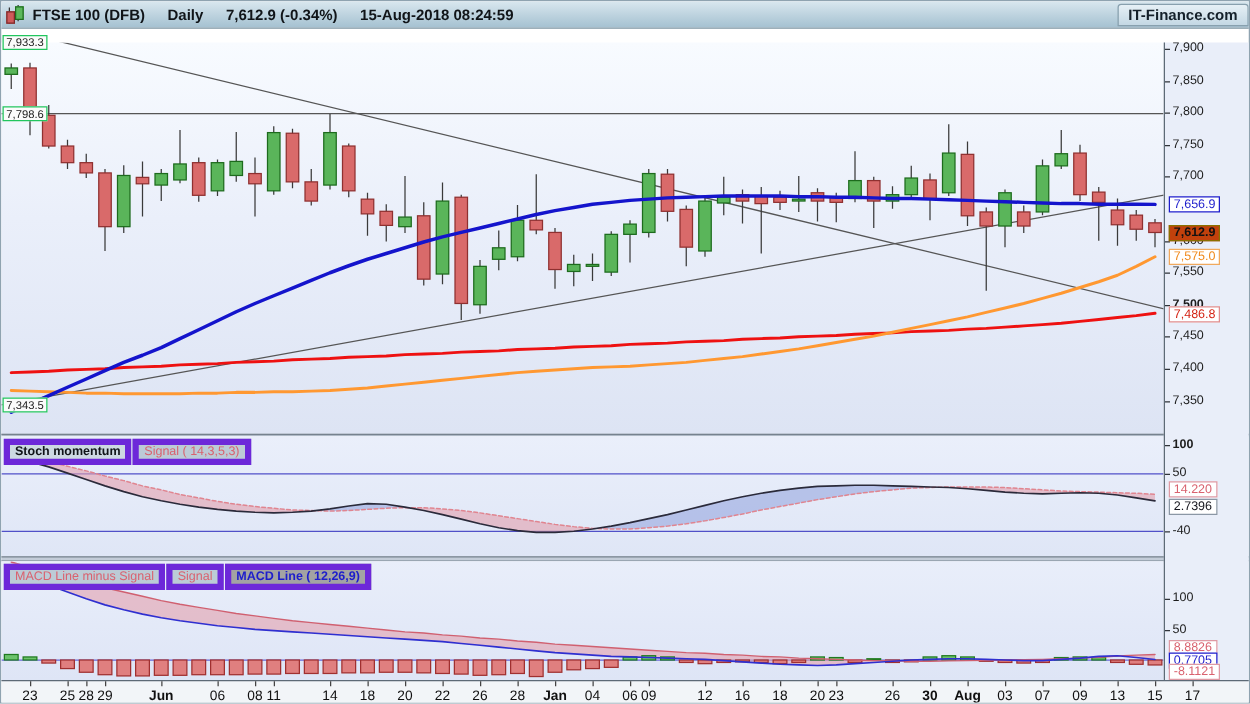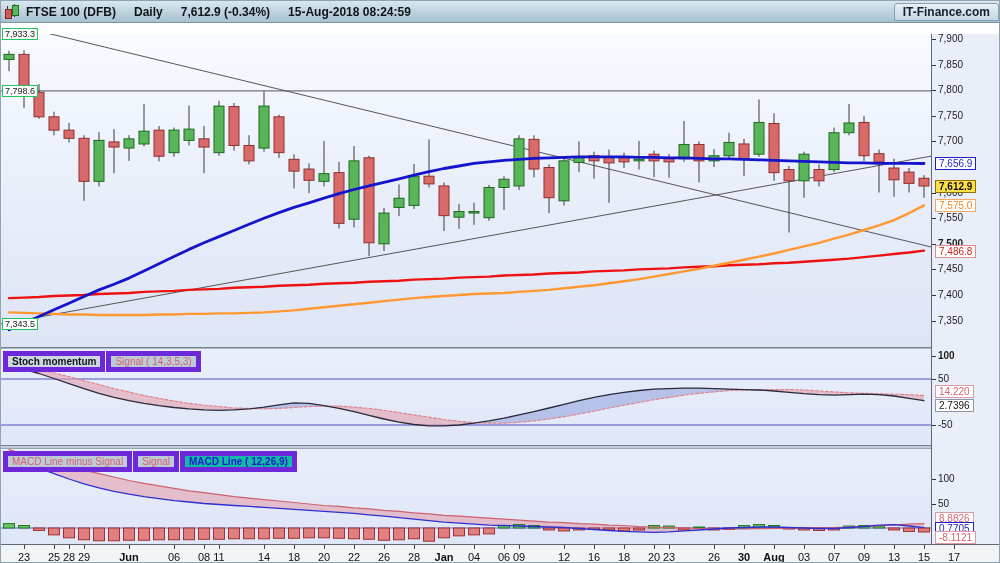--- a/index.html
+++ b/index.html
@@ -34,41 +34,41 @@
   #div2{position:absolute;left:0;top:444px;width:1000px;height:4px;background:#c3ccd8;border-top:1px solid #76828e;border-bottom:1px solid #9aa6b2;box-sizing:border-box;}
   #macdpanel{top:448px;height:95px;background:linear-gradient(180deg,#e9eefa,#dee5f6);}
   
   #axiscol{position:absolute;left:930px;top:33px;width:70px;height:510px;background:#e9eef9;
     border-left:1px solid #5d6a76;box-sizing:border-box;z-index:3;}
   .axlab{position:absolute;left:6px;font-size:10px;color:#1c1c1c;white-space:nowrap;}
   .axlab.bold{font-weight:bold;}
   .axtick{position:absolute;left:0;width:4px;height:1px;background:#30343a;}
   .axbox{position:absolute;left:3px;font-size:10px;padding:0 3px;border:1px solid #999;background:#fff;
     white-space:nowrap;line-height:11px;}
-  .axbox.yellow{background:#fde047;border-color:#8a7000;color:#111;font-weight:bold;}
+  .axbox.yellow{background:#c2410c;border-color:#8a7000;color:#111;font-weight:bold;}
   .axbox.blue{color:#1d1dcc;border-color:#1d1dcc;}
   .axbox.orange{color:#f08a1d;border-color:#f0a95e;}
   .axbox.red{color:#d42314;border-color:#e08d8d;}
   .axbox.pink{color:#d9626f;border-color:#dE9aa4;}
   .axbox.plain{color:#14141c;border-color:#8b97a5;}
   
   #xaxis{position:absolute;left:0;top:543px;width:1000px;height:20px;background:#f2f5f8;
     border-top:1px solid #5d6a76;box-sizing:border-box;z-index:3;}
   .xlab{position:absolute;top:6px;font-size:11px;color:#101010;transform:translateX(-50%);white-space:nowrap;}
   .xlab.bold{font-weight:bold;}
   .xtick{position:absolute;top:0;width:1px;height:4px;background:#444;}
   
   .linelabel{position:absolute;z-index:2;font-size:9px;color:#222;background:#fbfbfb;
     border:1px solid #22c55e;padding:0 2px;line-height:10px;white-space:nowrap;}
   
   .phead{position:absolute;z-index:2;display:flex;font-size:10px;}
   .ptab{padding:0 4px;border:5px solid #6d28d9;margin-right:1px;background:#bccbd6;line-height:11px;white-space:nowrap;}
   .ptab.main{color:#101418;font-weight:bold;background:#cdd9e2;}
   .ptab.pink{color:#d9626f;}
-  .ptab.blue{color:#1d1dcc;font-weight:bold;background:#14b8a6;}
+  .ptab.blue{color:#1d1dcc;font-weight:bold;background:#a3a3a3;}
   
   #prt{position:absolute;left:2px;top:327px;z-index:2;display:flex;align-items:center;
     background:rgba(96,101,107,0.82);border-radius:4px;padding:2px 10px 2px 3px;border:1px solid rgba(70,74,80,.9);}
   #prt .ig{width:16px;height:15px;background:#e2231a;border-radius:2px;color:#fff;font-weight:bold;
     font-size:9px;display:flex;align-items:center;justify-content:center;margin-right:7px;}
   #prt .nm{color:#f2dc4e;font-weight:bold;font-size:13px;letter-spacing:.5px;}
   svg{display:block;}
 </style>
 </head>
 <body>
@@ -360,21 +360,21 @@
       <div class="axlab" style="top: 280.6px;">7,350</div>
       <div class="axtick" style="top: 286.6px;"></div>
       <div class="axbox blue" style="top: 123.467px;">7,656.9</div>
       <div class="axbox orange" style="top: 165.4px;">7,575.0</div>
       <div class="axbox red" style="top: 210.558px;">7,486.8</div>
       <div class="axbox yellow" style="top: 145.995px;">7,612.9</div>
       <div class="axlab bold" style="top: 316px;">100</div>
       <div class="axtick" style="top: 322px;"></div>
       <div class="axlab" style="top: 339px;">50</div>
       <div class="axtick" style="top: 345px;"></div>
-      <div class="axlab" style="top: 385px;">-50</div>
+      <div class="axlab" style="top: 385px;">-40</div>
       <div class="axtick" style="top: 391px;"></div>
       <div class="axbox pink" style="top: 351.459px;">14.220</div>
       <div class="axbox plain" style="top: 364.74px;">2.7396</div>
       <div class="axlab" style="top: 439px;">100</div>
       <div class="axtick" style="top: 445px;"></div>
       <div class="axlab" style="top: 463.5px;">50</div>
       <div class="axtick" style="top: 469.5px;"></div>
       <div class="axbox pink" style="top: 478px;">8.8826</div>
       <div class="axbox blue" style="top: 488px;">0.7705</div>
       <div class="axbox pink" style="top: 497px;">-8.1121</div>

